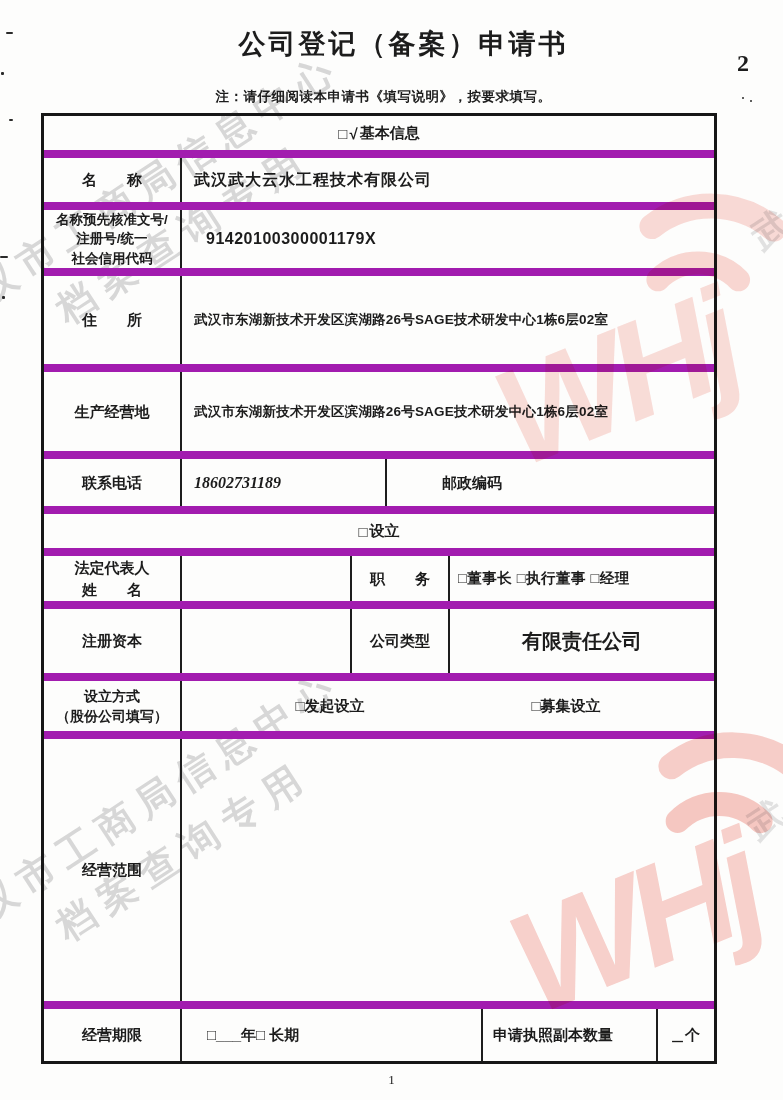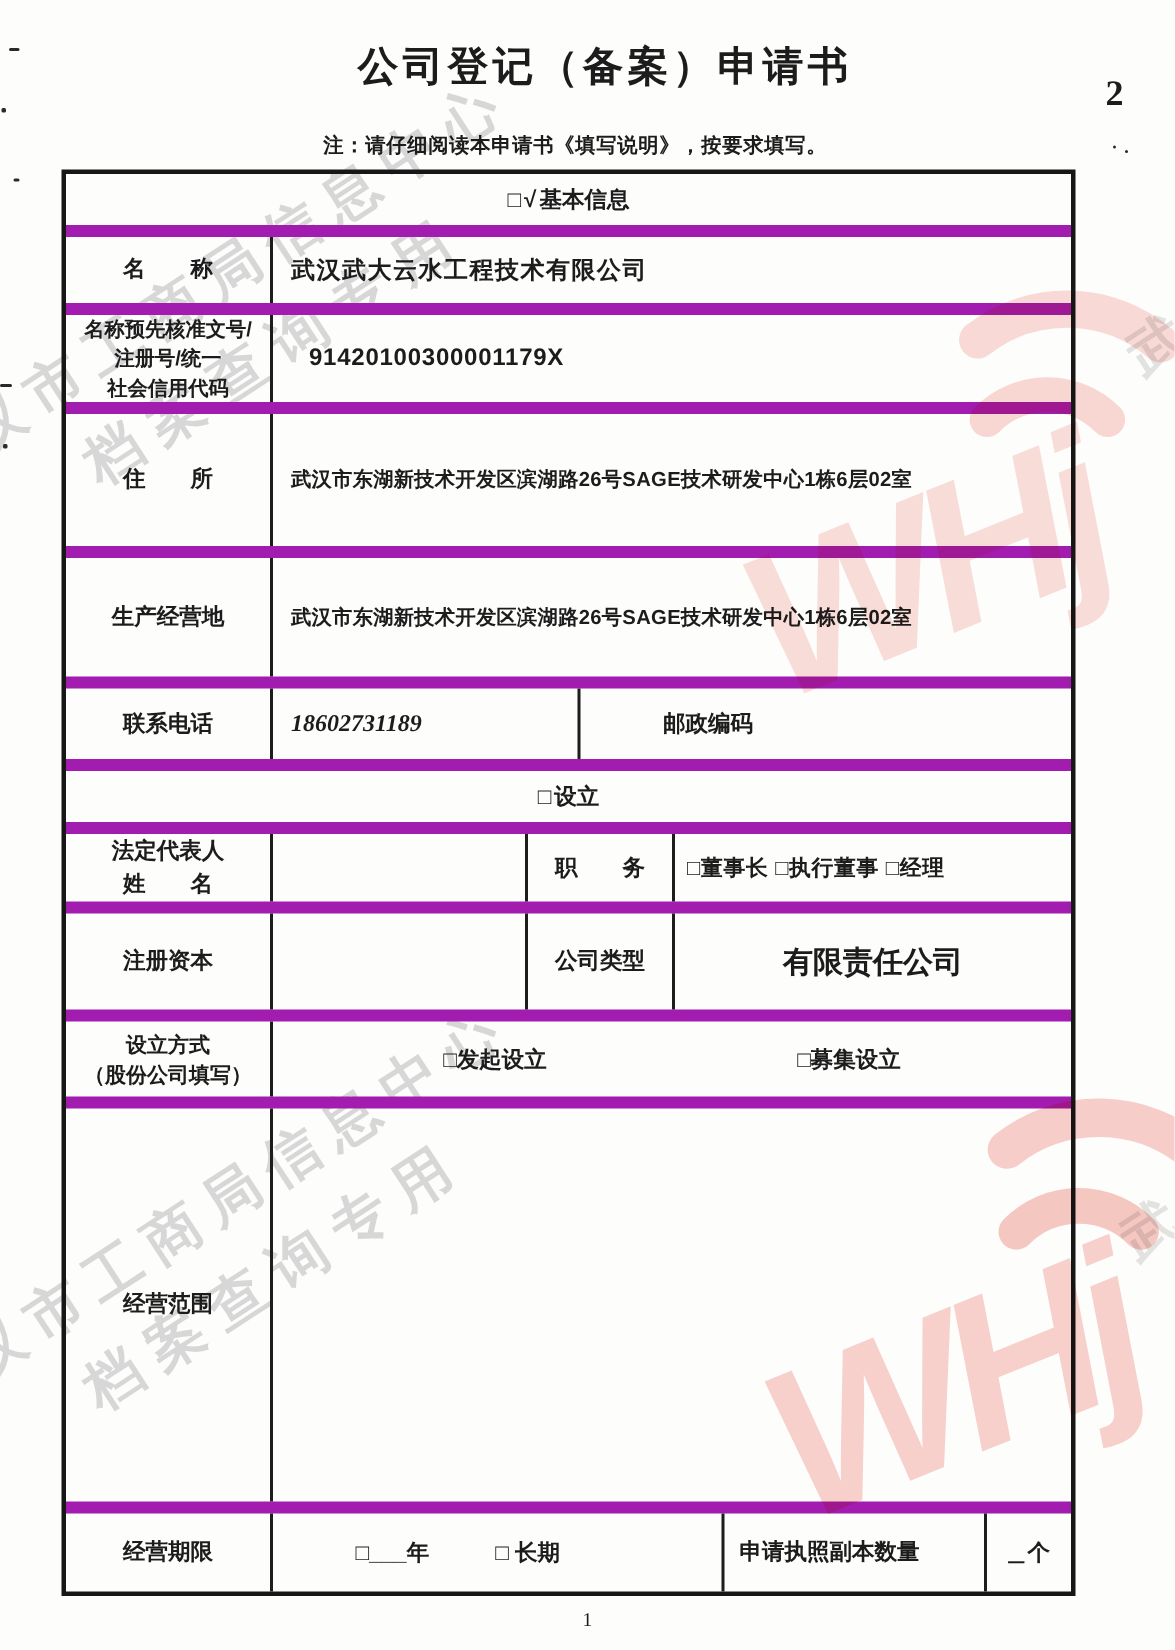--- a/index.html
+++ b/index.html
@@ -80,21 +80,21 @@
   .section-head{justify-content:center;font-weight:700;font-size:15px;width:100%;}
   .section-head .ck{margin-right:2px;}
   .name-val{font-size:16px;letter-spacing:1px;}
   .code-val{font-size:16px;font-weight:600;letter-spacing:.5px;padding-left:24px;}
   .addr-val{font-size:13.5px;letter-spacing:.2px;}
   .phone-val{font-family:"Liberation Serif","DejaVu Serif",serif;
              font-style:italic;font-size:16px;font-weight:600;}
   .center-val{justify-content:center;padding-left:0;}
   .opt-cell{justify-content:space-around;padding:0 30px;font-weight:700;font-size:15px;}
   .opts-inline{padding-left:8px;font-weight:700;font-size:14.5px;letter-spacing:.5px;}
-  .term-cell{gap:44px;padding-left:55px;font-weight:700;font-size:15px;text-align:right;}
+  .term-cell{padding-left:25px;font-weight:700;font-size:15px;text-align:right;}
   .scope-label{align-items:center;}
   
   .art{position:absolute;background:#2a2a2a;z-index:2;border-radius:1px;}
 </style>
 </head>
 <body style="--wm-red: #ea6a5c; --wm-gray: #b9b9b9;">
 
 <div class="gray-wm" style="left:-35px;top:268px;">
   <div>汉市工商局信息中心</div>
   <div class="l2">档案查询专用</div>

